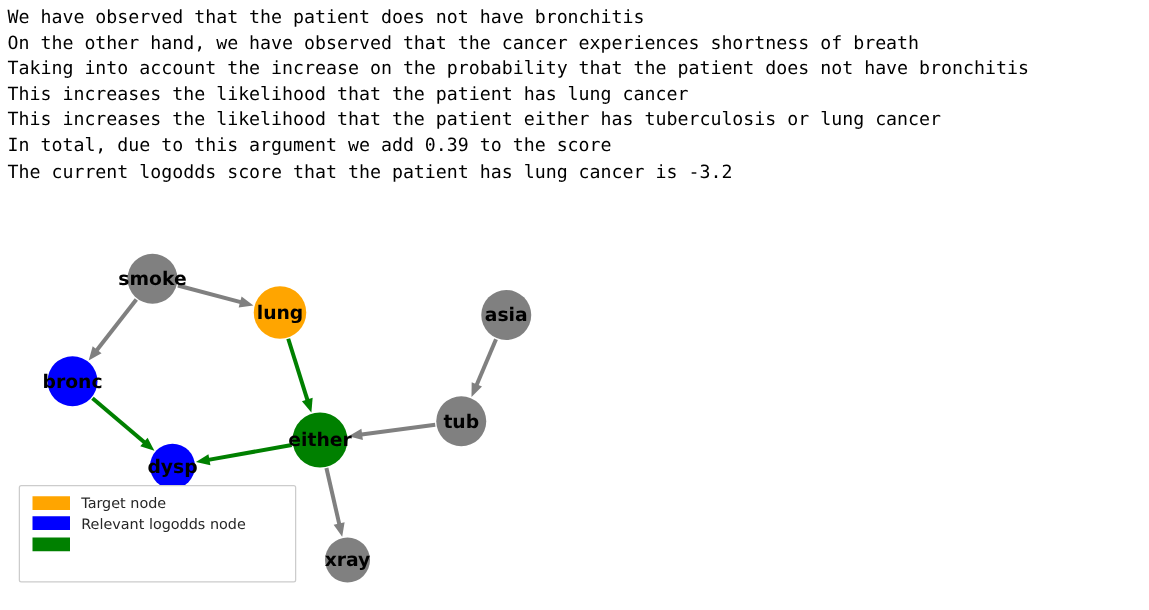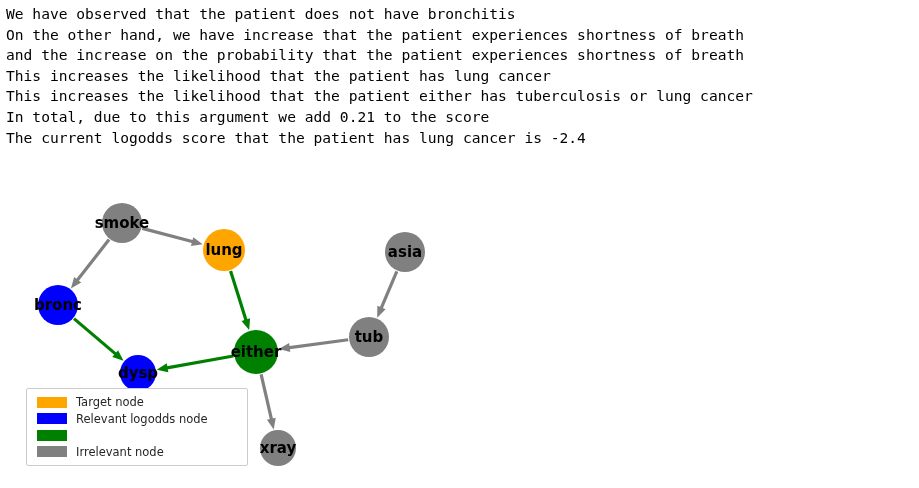--- a/index.html
+++ b/index.html
@@ -55,21 +55,21 @@
     font-size: 15px;
     fill: #000000;
     text-anchor: middle;
     dominant-baseline: central;
     paint-order: stroke;
   }
 
   
   #legend {
     position: absolute;
-    left: 26px;
+    left: 15px;
     top: 388px;
     width: 222px;
     height: 78px;
     background: #ffffff;
     border: 1px solid #cccccc;
     border-radius: 2px;
     box-sizing: border-box;
     padding: 5px 6px 5px 10px;
     z-index: 5;
   }
@@ -89,26 +89,26 @@
     font-size: 11.5px;
     color: #262626;
     white-space: nowrap;
   }
 </style>
 </head>
 <body>
 
 <div id="explanation">
   <div class="line">We have observed that the patient does not have bronchitis</div>
-  <div class="line">On the other hand, we have increase that the patient experiences shortness of breath</div>
-  <div class="line">and the increase on the probability that the patient experiences shortness of breath</div>
+  <div class="line">On the other hand, we have observed that the cancer experiences shortness of breath</div>
+  <div class="line">Taking into account the increase on the probability that the patient does not have bronchitis</div>
   <div class="line">This increases the likelihood that the patient has lung cancer</div>
   <div class="line">This increases the likelihood that the patient either has tuberculosis or lung cancer</div>
-  <div class="line">In total, due to this argument we add 0.21 to the score</div>
-  <div class="line">The current logodds score that the patient has lung cancer is -2.4</div>
+  <div class="line">In total, due to this argument we add 0.39 to the score</div>
+  <div class="line">The current logodds score that the patient has lung cancer is -3.2</div>
 </div>
 
 <div id="graph-area">
   <svg id="graph-svg" viewBox="0 0 919 292">
     <g id="edges-layer">
         <line x1="142.30080978509176" y1="32.37374376664194" x2="194.03213793629314" y2="46.067330630195244" stroke="#808080" stroke-width="3.2" stroke-linecap="butt"></line>
         <polygon points="202.73248498704675,48.37036367304179 190.94721095914684,49.90571903493948 193.2502440019934,41.205371984185874" fill="#808080"></polygon>
         <line x1="109.07931203653737" y1="43.5546314531865" x2="76.45812566208947" y2="85.35052649544787" stroke="#808080" stroke-width="3.2" stroke-linecap="butt"></line>
         <polygon points="70.92068796346263,92.4453685468135 74.14124634721261,81.0051760791643 81.23608839857826,86.54261377779113" fill="#808080"></polygon>
         <line x1="230.58548163982115" y1="74.9912227269299" x2="246.4211176148056" y2="125.46731239719287" stroke="#008000" stroke-width="3.2" stroke-linecap="butt"></line>
@@ -166,17 +166,13 @@
     <span class="legend-swatch" style="background: rgb(255, 165, 0);"></span>
     <span class="legend-text">Target node</span>
   </div>
   <div class="legend-row">
     <span class="legend-swatch" style="background: rgb(0, 0, 255);"></span>
     <span class="legend-text">Relevant logodds node</span>
   </div>
   <div class="legend-row">
     <span class="legend-swatch" style="background: rgb(0, 128, 0);"></span>
   </div>
-  <div class="legend-row">
-    <span class="legend-swatch" style="background: rgb(128, 128, 128);"></span>
-    <span class="legend-text">Irrelevant node</span>
-  </div>
 </div>
 
 </body></html>

